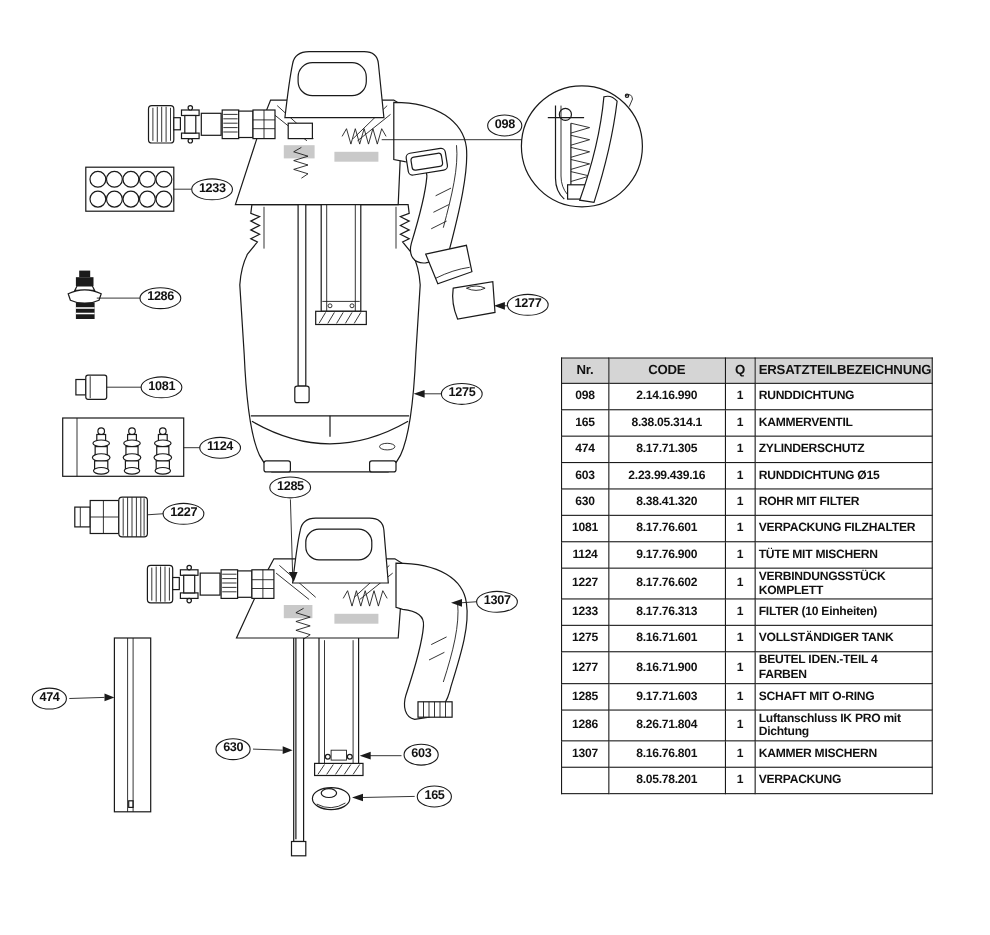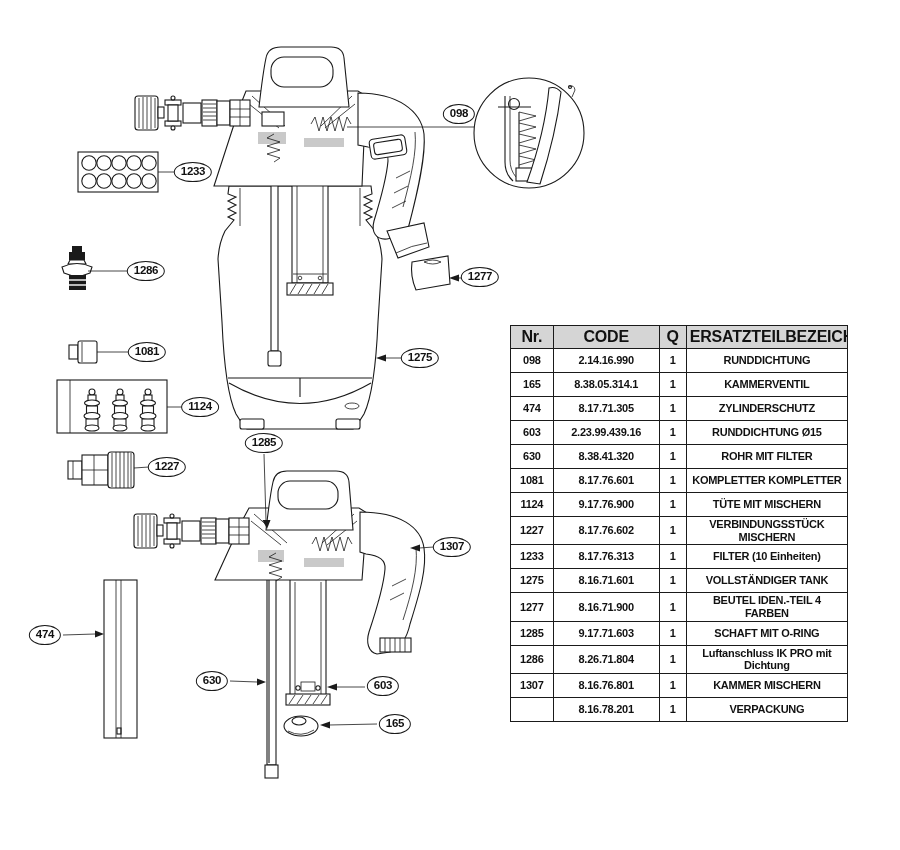--- a/index.html
+++ b/index.html
@@ -14,26 +14,26 @@
   #diagram .thin{stroke-width:0.8;}
   #diagram .wl{stroke:#ffffff;stroke-width:1.4;}
   #diagram .arr{fill:#1a1a1a;stroke:none;}
   .callout{position:absolute;transform:translate(-50%,-50%);border:1.4px solid #1a1a1a;
            border-radius:50%;background:#fff;padding:2px 6px;font-size:11.5px;font-weight:600;
            line-height:1.2;letter-spacing:-0.3px;white-space:nowrap;z-index:5;}
   #parts-table{position:absolute;left:510px;top:325px;width:338px;border-collapse:collapse;
                table-layout:fixed;background:#fff;}
   #parts-table th,#parts-table td{border:1.2px solid #1a1a1a;font-weight:700;
                padding:1px 3px;line-height:1.15;overflow:hidden;}
-  #parts-table th{background:#d5d5d5;font-size:16px;text-align:center;height:20px;
+  #parts-table th{background:#d5d5d5;font-size:12px;text-align:center;height:20px;
                letter-spacing:-0.2px;}
   #parts-table td{font-size:11px;height:21px;letter-spacing:-0.25px;}
   .col-nr{width:41px;} .col-code{width:102px;} .col-q{width:26px;} .col-name{width:155px;}
   td.c-nr,td.c-code,td.c-q{text-align:center;}
-  td.c-name{text-align:center;padding-left:6px;}
+  td.c-name{text-align:left;padding-left:6px;}
 </style>
 </head>
 <body>
 
 <div id="canvas">
 
   <svg id="diagram" width="900" height="850" viewBox="0 0 900 850">
 
     <g>
 
@@ -357,33 +357,33 @@
       <tr>
         <td class="c-nr">630</td>
         <td class="c-code">8.38.41.320</td>
         <td class="c-q">1</td>
         <td class="c-name">ROHR MIT FILTER</td>
       </tr>
       <tr>
         <td class="c-nr">1081</td>
         <td class="c-code">8.17.76.601</td>
         <td class="c-q">1</td>
-        <td class="c-name">KOMPLETTER KOMPLETTER</td>
+        <td class="c-name">VERPACKUNG FILZHALTER</td>
       </tr>
       <tr>
         <td class="c-nr">1124</td>
         <td class="c-code">9.17.76.900</td>
         <td class="c-q">1</td>
         <td class="c-name">TÜTE MIT MISCHERN</td>
       </tr>
       <tr>
         <td class="c-nr">1227</td>
         <td class="c-code">8.17.76.602</td>
         <td class="c-q">1</td>
-        <td class="c-name">VERBINDUNGSSTÜCK MISCHERN</td>
+        <td class="c-name">VERBINDUNGSSTÜCK KOMPLETT</td>
       </tr>
       <tr>
         <td class="c-nr">1233</td>
         <td class="c-code">8.17.76.313</td>
         <td class="c-q">1</td>
         <td class="c-name">FILTER (10 Einheiten)</td>
       </tr>
       <tr>
         <td class="c-nr">1275</td>
         <td class="c-code">8.16.71.601</td>
@@ -409,20 +409,20 @@
         <td class="c-name">Luftanschluss IK PRO mit Dichtung</td>
       </tr>
       <tr>
         <td class="c-nr">1307</td>
         <td class="c-code">8.16.76.801</td>
         <td class="c-q">1</td>
         <td class="c-name">KAMMER MISCHERN</td>
       </tr>
       <tr>
         <td class="c-nr"></td>
-        <td class="c-code">8.16.78.201</td>
+        <td class="c-code">8.05.78.201</td>
         <td class="c-q">1</td>
         <td class="c-name">VERPACKUNG</td>
       </tr>
     </tbody>
   </table>
 
 </div>
 
 </body></html>

